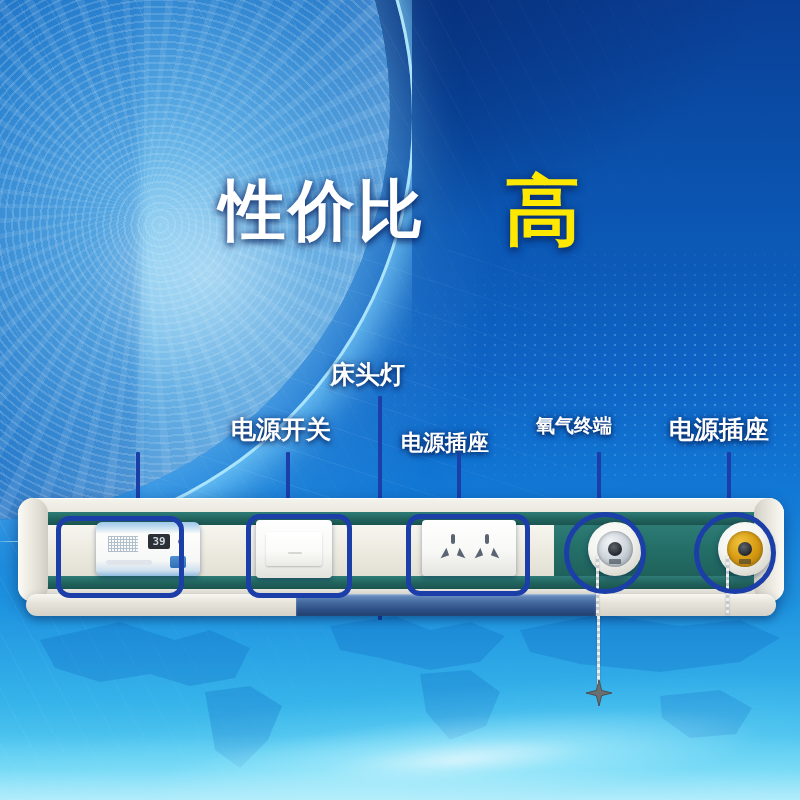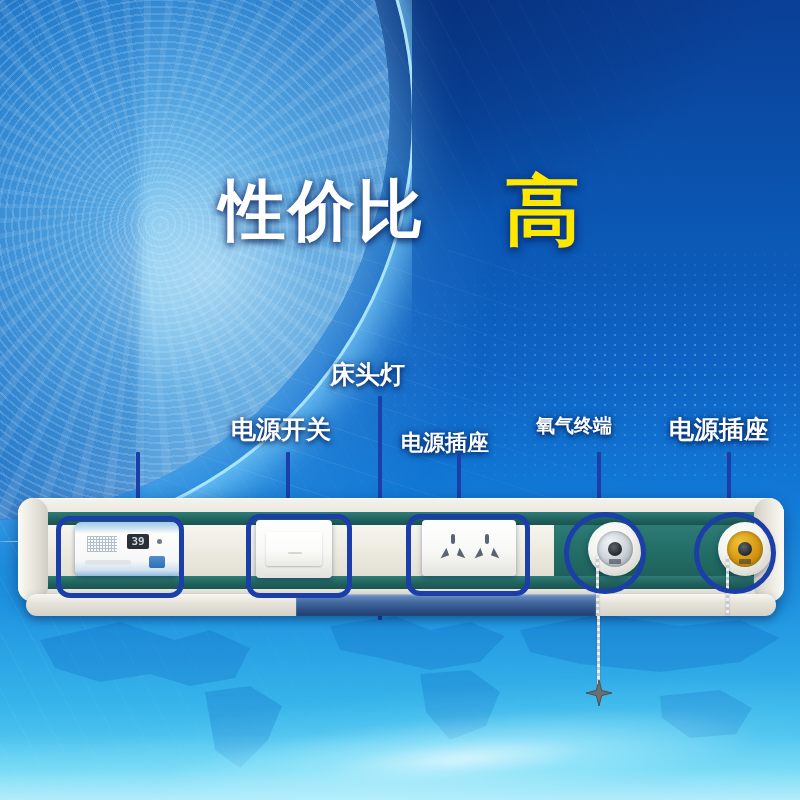--- a/index.html
+++ b/index.html
@@ -114,21 +114,21 @@
   .cap-r{right:0;background:linear-gradient(270deg,#fbfaf5 0%,#eeece3 35%,#dedcd2 75%,#cfcdc2 100%);}
   
   .rail{position:absolute;left:8px;top:96px;width:750px;height:22px;border-radius:11px;
     background:linear-gradient(180deg,#f7f6f1 0%,#e6e4da 40%,#d4d2c8 100%);
     box-shadow:0 4px 10px rgba(2,22,70,.40);}
   .rail-blue{position:absolute;left:278px;top:96px;width:300px;height:22px;
     background:linear-gradient(180deg,#6f93c4 0%,#43699f 38%,#2d4f86 72%,#20406f 100%);
     box-shadow:inset 0 1px 2px rgba(255,255,255,.45);}
 
   
-  .intercom{position:absolute;left:57px;top:24px;width:104px;height:54px;border-radius:6px;
+  .intercom{position:absolute;left:78px;top:24px;width:104px;height:54px;border-radius:6px;
     background:linear-gradient(180deg,#9ec8e8 0%,#bcd9ef 8%,#fdfdfb 22%,#f6f7f7 72%,#cfe0ef 90%,#8fbcde 100%);
     box-shadow:0 2px 5px rgba(2,22,70,.40);}
   .ic-grille{position:absolute;left:12px;top:14px;width:30px;height:16px;opacity:.65;
     background:repeating-linear-gradient(90deg,#8aa0b4 0 1px,rgba(0,0,0,0) 1px 3px),
                repeating-linear-gradient(0deg,#8aa0b4 0 1px,rgba(0,0,0,0) 1px 3px);}
   .ic-display{position:absolute;left:52px;top:12px;width:22px;height:15px;border-radius:2px;
     background:#2b2f36;color:#cfd6de;font-size:11px;font-weight:bold;line-height:15px;text-align:center;
     font-family:"DejaVu Sans Mono","Liberation Mono",monospace;}
   .ic-led{position:absolute;left:82px;top:17px;width:5px;height:5px;border-radius:50%;background:#6e7a88;}
   .ic-btn{position:absolute;left:74px;top:34px;width:16px;height:12px;border-radius:2px;

